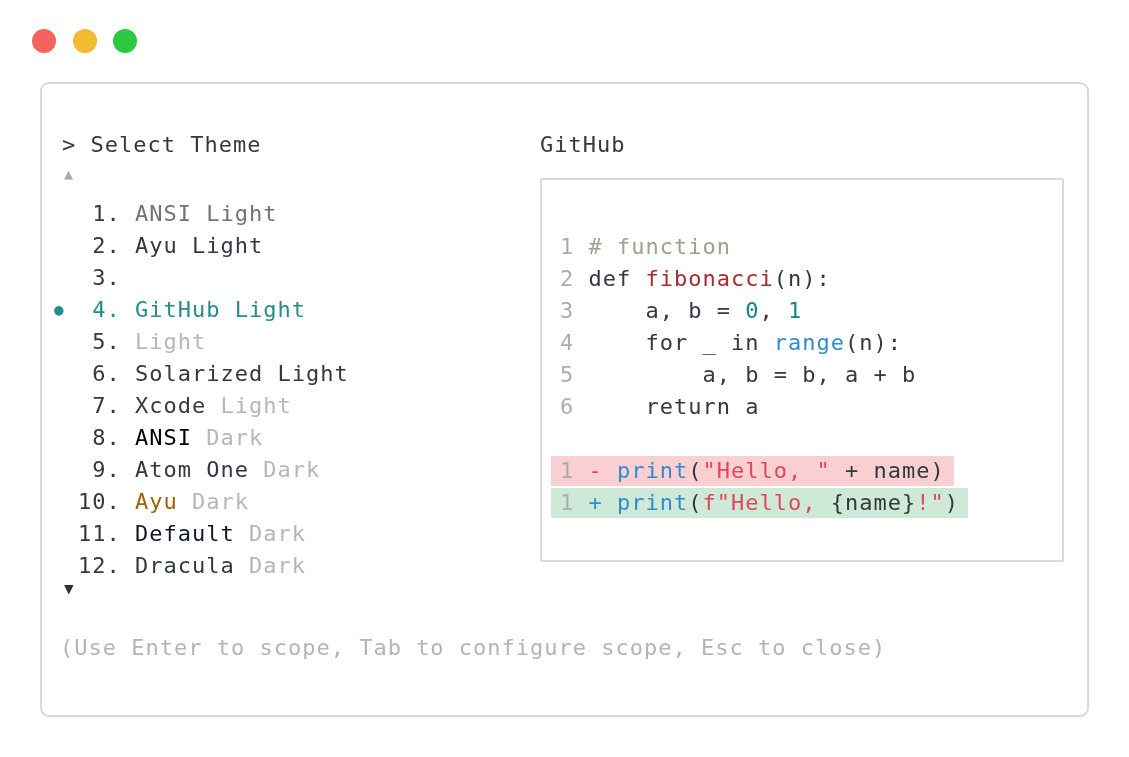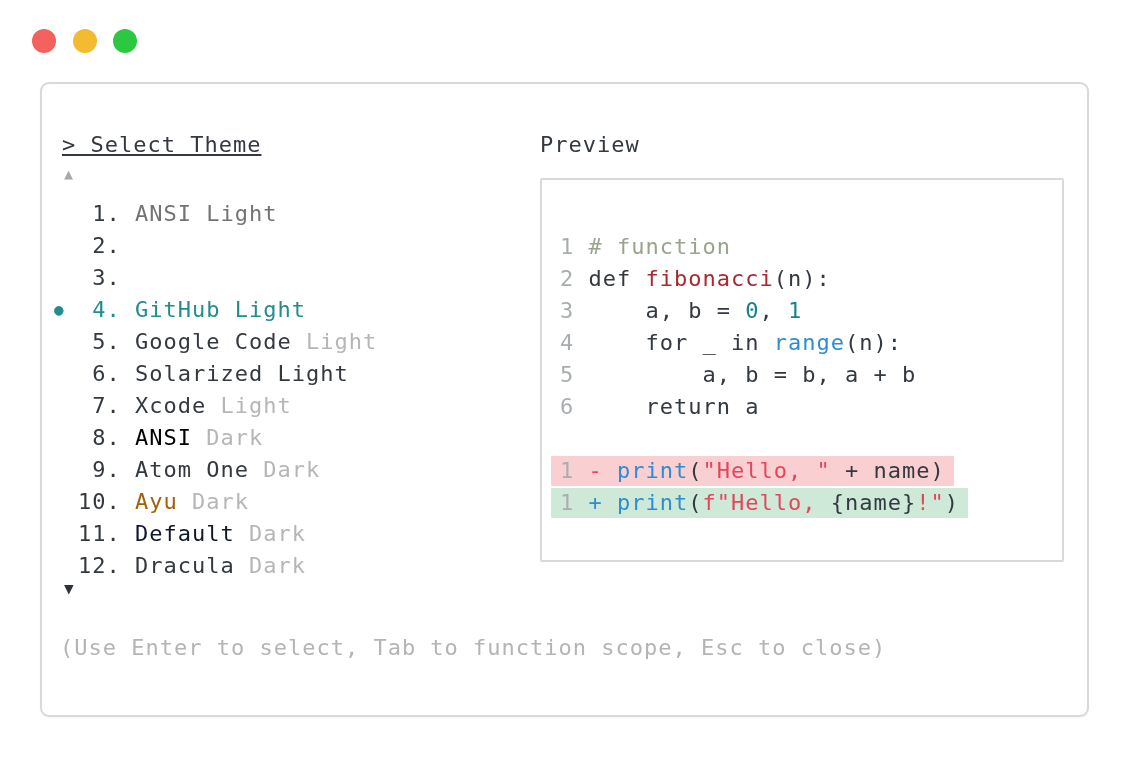--- a/index.html
+++ b/index.html
@@ -15,21 +15,21 @@
     position:absolute; left:40px; top:82px; width:1049px; height:635px;
     background:#ffffff; border:2px solid #d9d9d9; border-radius:9px;
     box-shadow:0 1px 2px rgba(0,0,0,0.04);
   }
 
   .mono { font-family:"DejaVu Sans Mono", monospace; white-space:pre; letter-spacing:1px; }
 
   .panel-title {
     position:absolute; top:48px; font-size:22px; line-height:26px; color:#333940;
   }
-  #select-title { left:20px;text-decoration:underline; }
+  #select-title { left:20px; }
   #preview-title { left:498px; }
 
   #scroll-up {
     position:absolute; left:22px; top:82px; font-size:15px; color:#a6a8aa; line-height:16px;
   }
   #scroll-down {
     position:absolute; left:22px; top:496px; font-size:16px; color:#2c3238; line-height:18px;
   }
 
   #theme-list { position:absolute; left:12px; top:114px; }
@@ -52,39 +52,39 @@
 </style>
 </head>
 <body>
 
 <div class="traffic" id="tl-red" style="background: rgb(243, 98, 92);"></div>
 <div class="traffic" id="tl-yellow" style="background: rgb(242, 187, 48);"></div>
 <div class="traffic" id="tl-green" style="background: rgb(44, 200, 65);"></div>
 
 <div id="window-box">
   <div class="panel-title mono" id="select-title">&gt; Select Theme</div>
-  <div class="panel-title mono" id="preview-title">Preview</div>
+  <div class="panel-title mono" id="preview-title">GitHub</div>
 
   <div id="scroll-up" class="mono">▲</div>
 
   <div id="theme-list">
       <div class="theme-row mono"><span class="marker" style="color: rgb(35, 140, 140);"> </span><span class="num" style="color: rgb(51, 57, 64);"> 1. </span><span style="color: #737373;">ANSI Light</span></div>
-      <div class="theme-row mono"><span class="marker" style="color: rgb(35, 140, 140);"> </span><span class="num" style="color: rgb(51, 57, 64);"> 2. </span></div>
+      <div class="theme-row mono"><span class="marker" style="color: rgb(35, 140, 140);"> </span><span class="num" style="color: rgb(51, 57, 64);"> 2. </span><span style="color: rgb(51, 57, 64);">Ayu Light</span></div>
       <div class="theme-row mono"><span class="marker" style="color: rgb(35, 140, 140);"> </span><span class="num" style="color: rgb(51, 57, 64);"> 3. </span></div>
       <div class="theme-row mono"><span class="marker" style="color: rgb(35, 140, 140);">●</span><span class="num" style="color: rgb(35, 140, 140);"> 4. </span><span style="color: rgb(35, 140, 140);">GitHub Light</span></div>
-      <div class="theme-row mono"><span class="marker" style="color: rgb(35, 140, 140);"> </span><span class="num" style="color: rgb(51, 57, 64);"> 5. </span><span style="color: rgb(51, 57, 64);">Google Code </span><span style="color: rgb(180, 182, 184);">Light</span></div>
+      <div class="theme-row mono"><span class="marker" style="color: rgb(35, 140, 140);"> </span><span class="num" style="color: rgb(51, 57, 64);"> 5. </span><span style="color: rgb(180, 182, 184);">Light</span></div>
       <div class="theme-row mono"><span class="marker" style="color: rgb(35, 140, 140);"> </span><span class="num" style="color: rgb(51, 57, 64);"> 6. </span><span style="color: rgb(51, 57, 64);">Solarized Light</span></div>
       <div class="theme-row mono"><span class="marker" style="color: rgb(35, 140, 140);"> </span><span class="num" style="color: rgb(51, 57, 64);"> 7. </span><span style="color: rgb(51, 57, 64);">Xcode </span><span style="color: rgb(180, 182, 184);">Light</span></div>
       <div class="theme-row mono"><span class="marker" style="color: rgb(35, 140, 140);"> </span><span class="num" style="color: rgb(51, 57, 64);"> 8. </span><span style="color: #000000;">ANSI </span><span style="color: rgb(180, 182, 184);">Dark</span></div>
       <div class="theme-row mono"><span class="marker" style="color: rgb(35, 140, 140);"> </span><span class="num" style="color: rgb(51, 57, 64);"> 9. </span><span style="color: rgb(51, 57, 64);">Atom One </span><span style="color: rgb(180, 182, 184);">Dark</span></div>
       <div class="theme-row mono"><span class="marker" style="color: rgb(35, 140, 140);"> </span><span class="num" style="color: rgb(51, 57, 64);">10. </span><span style="color: #a16207;">Ayu </span><span style="color: rgb(180, 182, 184);">Dark</span></div>
       <div class="theme-row mono"><span class="marker" style="color: rgb(35, 140, 140);"> </span><span class="num" style="color: rgb(51, 57, 64);">11. </span><span style="color: #0f172a;">Default </span><span style="color: rgb(180, 182, 184);">Dark</span></div>
       <div class="theme-row mono"><span class="marker" style="color: rgb(35, 140, 140);"> </span><span class="num" style="color: rgb(51, 57, 64);">12. </span><span style="color: rgb(51, 57, 64);">Dracula </span><span style="color: rgb(180, 182, 184);">Dark</span></div>
     </div>
 
   <div id="scroll-down" class="mono">▼</div>
 
-  <div id="hint" class="mono">(Use Enter to select, Tab to function scope, Esc to close)</div>
+  <div id="hint" class="mono">(Use Enter to scope, Tab to configure scope, Esc to close)</div>
 
   <div id="preview-box">
     <div id="code-lines" class="mono"><div class="code-line"><span class="line-inner"><span style="color: rgb(169, 173, 175);">1 </span><span style="color: rgb(154, 163, 142);"># function</span></span></div><div class="code-line"><span class="line-inner"><span style="color: rgb(169, 173, 175);">2 </span><span style="color: rgb(51, 57, 64);">def </span><span style="color: rgb(168, 41, 47);">fibonacci</span><span style="color: rgb(51, 57, 64);">(n):</span></span></div><div class="code-line"><span class="line-inner"><span style="color: rgb(169, 173, 175);">3 </span><span style="color: rgb(51, 57, 64);">    a, b = </span><span style="color: rgb(24, 129, 141);">0</span><span style="color: rgb(51, 57, 64);">, </span><span style="color: rgb(24, 129, 141);">1</span></span></div><div class="code-line"><span class="line-inner"><span style="color: rgb(169, 173, 175);">4 </span><span style="color: rgb(51, 57, 64);">    for _ in </span><span style="color: rgb(47, 140, 209);">range</span><span style="color: rgb(51, 57, 64);">(n):</span></span></div><div class="code-line"><span class="line-inner"><span style="color: rgb(169, 173, 175);">5 </span><span style="color: rgb(51, 57, 64);">        a, b = b, a + b</span></span></div><div class="code-line"><span class="line-inner"><span style="color: rgb(169, 173, 175);">6 </span><span style="color: rgb(51, 57, 64);">    return a</span></span></div><div class="code-line"><span class="line-inner"></span></div><div class="code-line"><span class="line-inner bg" style="background: rgb(249, 207, 210);"><span style="color: rgb(169, 173, 175);">1 </span><span style="color: rgb(228, 69, 90);">- </span><span style="color: rgb(47, 140, 209);">print</span><span style="color: rgb(51, 57, 64);">(</span><span style="color: rgb(228, 69, 90);">"Hello, "</span><span style="color: rgb(51, 57, 64);"> + name)</span></span></div><div class="code-line"><span class="line-inner bg" style="background: rgb(207, 233, 217);"><span style="color: rgb(169, 173, 175);">1 </span><span style="color: rgb(47, 140, 209);">+ </span><span style="color: rgb(47, 140, 209);">print</span><span style="color: rgb(51, 57, 64);">(</span><span style="color: rgb(228, 69, 90);">f"Hello, </span><span style="color: rgb(51, 57, 64);">{name}</span><span style="color: rgb(228, 69, 90);">!"</span><span style="color: rgb(51, 57, 64);">)</span></span></div></div>
   </div>
 </div>
 
 </body></html>

